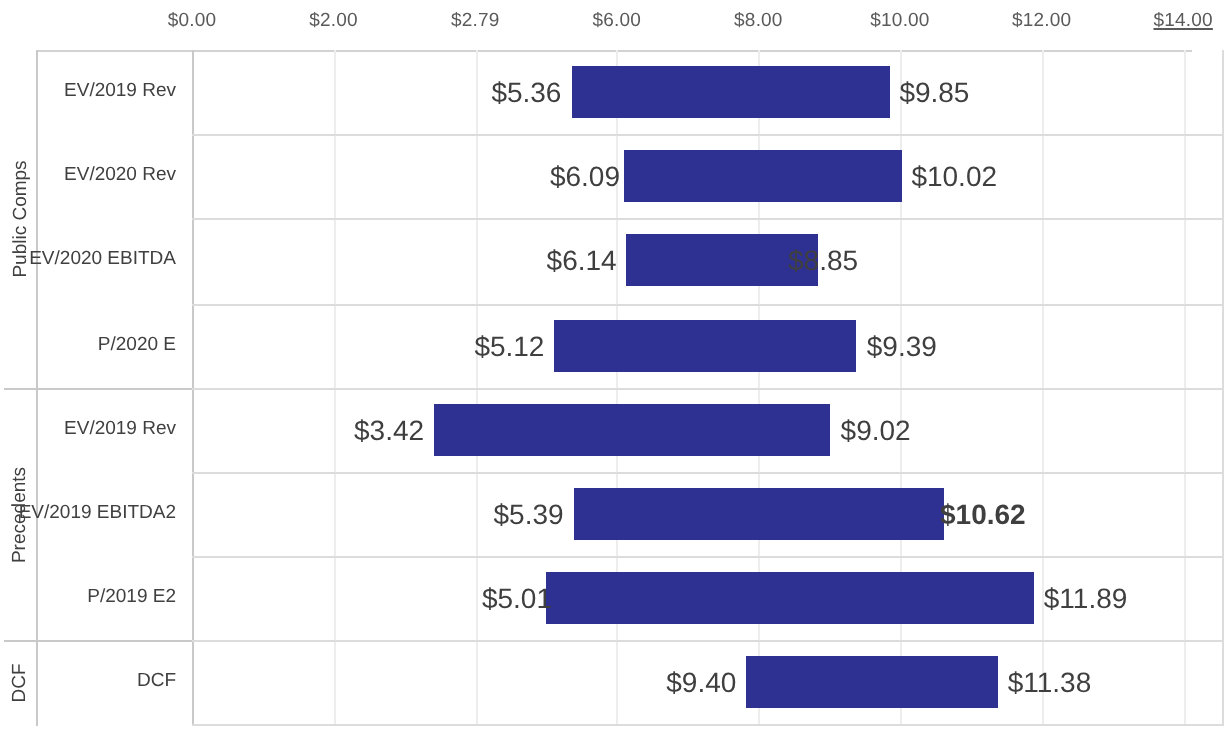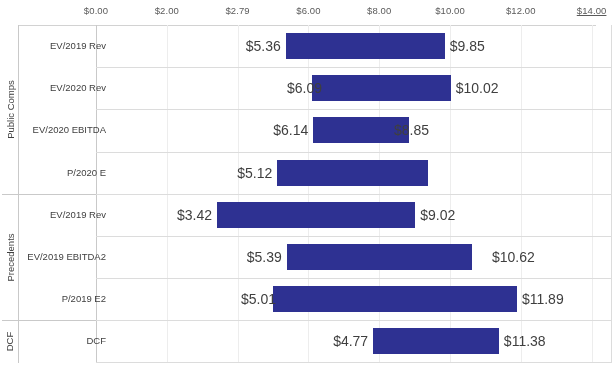--- a/index.html
+++ b/index.html
@@ -88,21 +88,20 @@
     font-size: 9.5px;
     color: #404040;
     white-space: nowrap;
   }
   .row-label-holder {
     position: absolute;
     left: 18px;
     width: 78px;
     top: 0;
     height: 42.2px;
-    padding-left: 18px;
   }
 
   
   #cat-axis-line {
     position: absolute;
     left: 96px;
     top: 0;
     width: 1px;
     height: 338px;
     background: #c9c9c9;
@@ -244,72 +243,73 @@
           <div class="bar" style="left: 285.744px; width: 158.946px; background: rgb(46, 49, 146);"></div>
           <div class="bar-value low" style="left: 285.744px;">$5.36</div>
           <div class="bar-value high" style="left: 444.69px;">$9.85</div>
         </div>
         <div class="row" style="top: 42.2px;">
           <div class="row-divider" style="top: 0px;"></div>
           <div class="row-label-holder">
             <div class="row-label">EV/2020 Rev</div>
           </div>
           <div class="bar" style="left: 311.586px; width: 139.122px; background: rgb(46, 49, 146);"></div>
-          <div class="bar-value low" style="left: 327px;">$6.09</div>
+          <div class="bar-value low" style="left: 315px;">$6.09</div>
           <div class="bar-value high" style="left: 450.708px;">$10.02</div>
         </div>
         <div class="row" style="top: 84.4px;">
           <div class="row-divider" style="top: 0px;"></div>
           <div class="row-label-holder">
             <div class="row-label">EV/2020 EBITDA</div>
           </div>
           <div class="bar" style="left: 313.356px; width: 95.934px; background: rgb(46, 49, 146);"></div>
           <div class="bar-value low" style="left: 313.356px;">$6.14</div>
           <div class="bar-value high" style="left: 389px;">$8.85</div>
         </div>
         <div class="row" style="top: 126.6px;">
           <div class="row-divider" style="top: 0px;"></div>
           <div class="row-label-holder">
             <div class="row-label">P/2020 E</div>
           </div>
           <div class="bar" style="left: 277.248px; width: 151.158px; background: rgb(46, 49, 146);"></div>
           <div class="bar-value low" style="left: 277.248px;">$5.12</div>
+          <div class="bar-value high" style="left: 428.406px;">$9.39</div>
         </div>
         <div class="row" style="top: 168.8px;">
           <div class="row-divider" style="top: 0px;"></div>
           <div class="row-label-holder">
             <div class="row-label">EV/2019 Rev</div>
           </div>
           <div class="bar" style="left: 217.068px; width: 198.24px; background: rgb(46, 49, 146);"></div>
           <div class="bar-value low" style="left: 217.068px;">$3.42</div>
           <div class="bar-value high" style="left: 415.308px;">$9.02</div>
         </div>
         <div class="row" style="top: 211px;">
           <div class="row-divider" style="top: 0px;"></div>
           <div class="row-label-holder">
             <div class="row-label">EV/2019 EBITDA2</div>
           </div>
           <div class="bar" style="left: 286.806px; width: 185.142px; background: rgb(46, 49, 146);"></div>
           <div class="bar-value low" style="left: 286.806px;">$5.39</div>
-          <div class="bar-value high" style="left: 487px;">$10.62</div>
+          <div class="bar-value high" style="left: 465px; font-weight: bold;">$10.62</div>
         </div>
         <div class="row" style="top: 253.2px;">
           <div class="row-divider" style="top: 0px;"></div>
           <div class="row-label-holder">
             <div class="row-label">P/2019 E2</div>
           </div>
           <div class="bar" style="left: 273.354px; width: 243.552px; background: rgb(46, 49, 146);"></div>
           <div class="bar-value low" style="left: 281px;">$5.01</div>
           <div class="bar-value high" style="left: 516.906px;">$11.89</div>
         </div>
         <div class="row" style="top: 295.4px;">
           <div class="row-divider" style="top: 0px;"></div>
           <div class="row-label-holder">
             <div class="row-label">DCF</div>
           </div>
           <div class="bar" style="left: 373.182px; width: 125.67px; background: rgb(46, 49, 146);"></div>
-          <div class="bar-value low" style="left: 373.182px;">$4.77</div>
+          <div class="bar-value low" style="left: 373.182px;">$9.40</div>
           <div class="bar-value high" style="left: 498.852px;">$11.38</div>
         </div>
       </div>
   </div>
 
 </div>
 
 </body></html>

